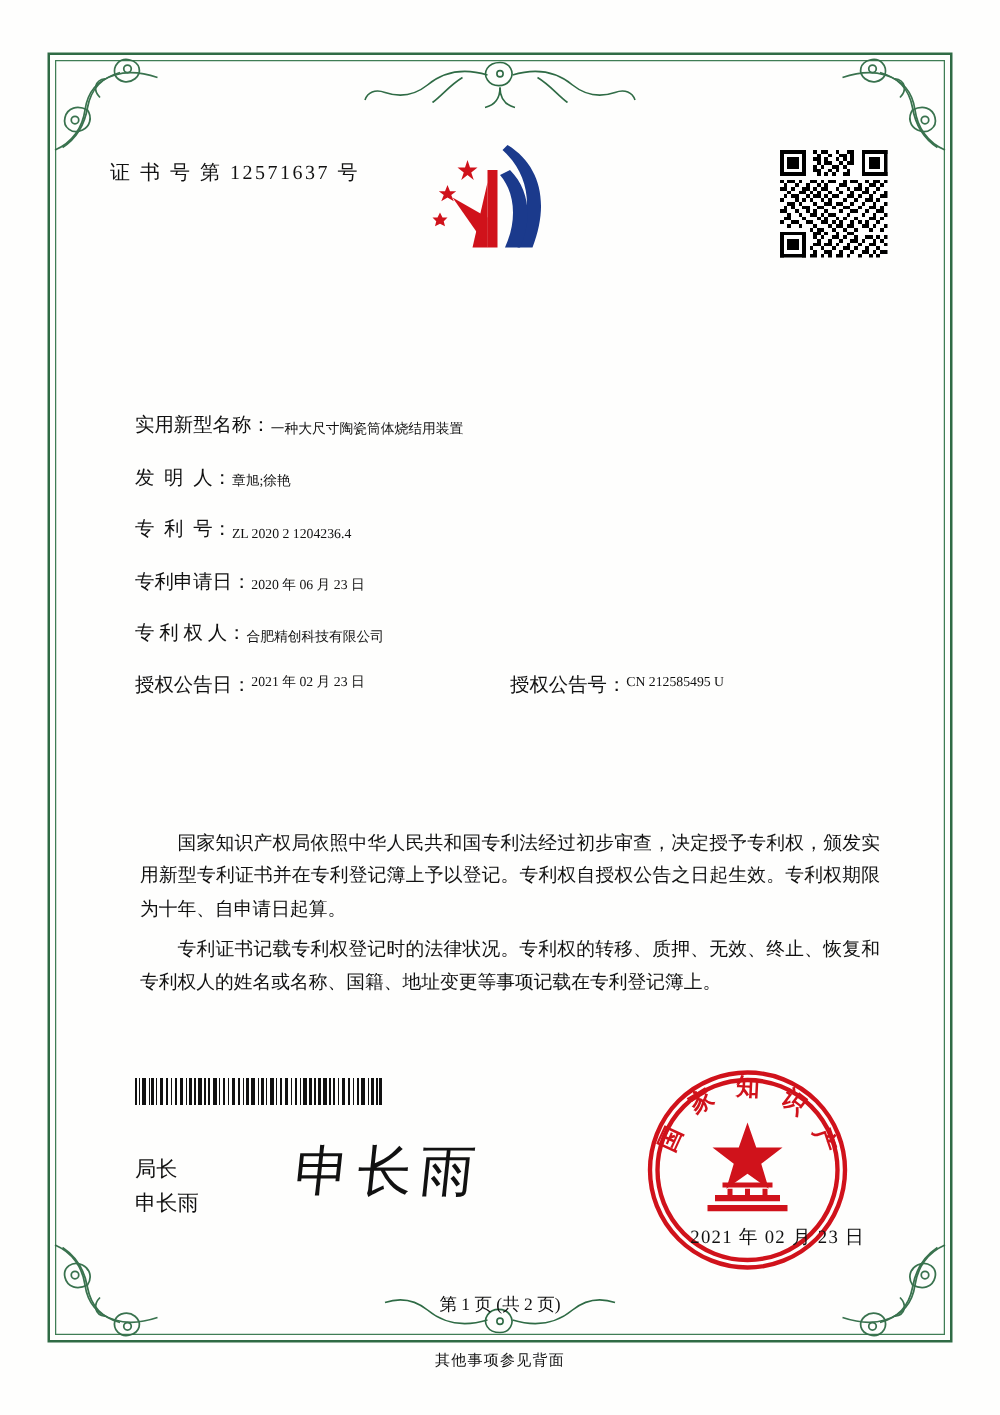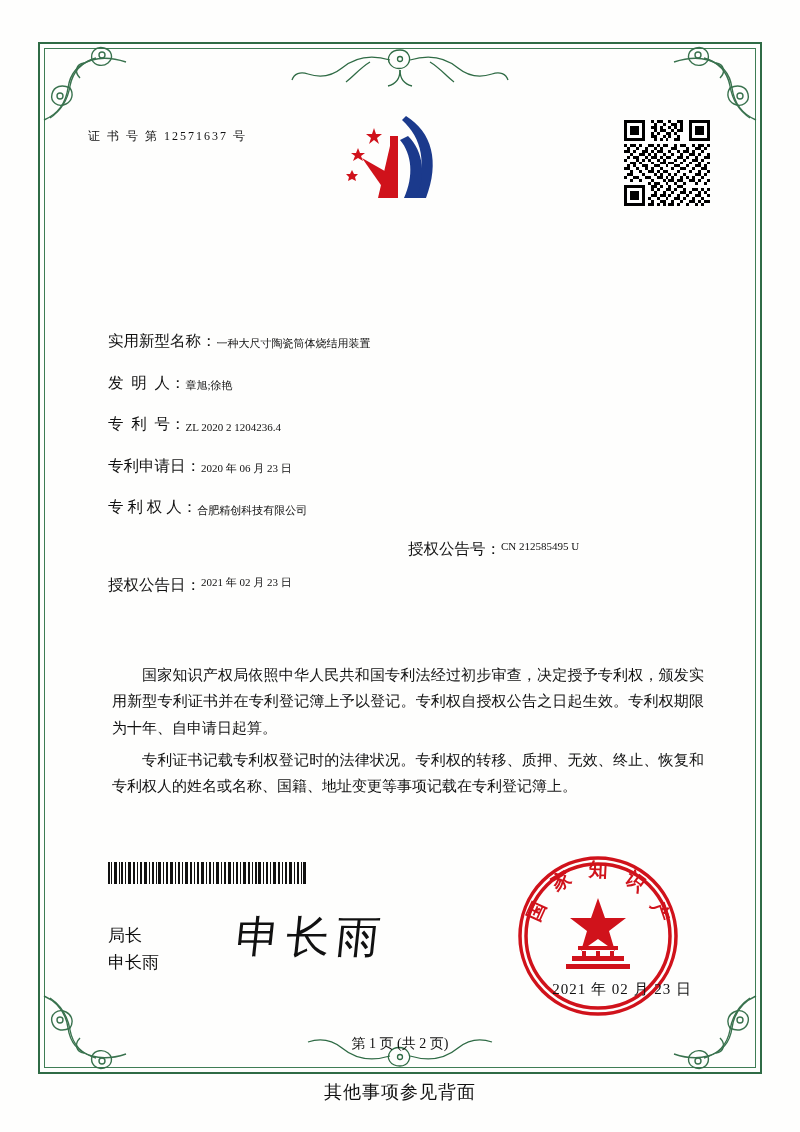--- a/index.html
+++ b/index.html
@@ -74,21 +74,21 @@
     height: 44px;
     color: #2f6b45;
   }
   .bottom-ornament svg { width: 100%; height: 100%; display: block; }
 
   
   .cert-no {
     position: absolute;
     left: 88px;
     top: 128px;
-    font-size: 12px;
+    font-size: 16px;
     letter-spacing: 2px;
     font-family: "Liberation Serif", "DejaVu Serif", serif;
   }
 
   
   .logo {
     position: absolute;
     left: 340px;
     top: 110px;
     width: 120px;
@@ -145,21 +145,21 @@
   .field-value .second-line {
     display: block;
     margin-top: 9px;
   }
 
   .two-col {
     display: flex;
     align-items: flex-start;
     margin-bottom: 20px;
   }
-  .two-col .col-a { width: 300px; display:flex;margin-top:36px; }
+  .two-col .col-a { width: 300px; display:flex; }
   .two-col .col-b { display:flex; }
 
   
   .para-wrap {
     position: absolute;
     left: 108px;
     right: 96px;
     top: 662px;
     font-size: 15px;
     line-height: 1.75;
@@ -223,21 +223,21 @@
     left: 0; right: 0;
     top: 1035px;
     text-align: center;
     font-size: 14px;
   }
   .footnote {
     position: absolute;
     left: 0; right: 0;
     top: 1080px;
     text-align: center;
-    font-size: 18px;
+    font-size: 12px;
     letter-spacing: 1px;
   }
 </style>
 </head>
 <body>
 
 <div class="page">
 
   <div class="border-outer"></div>
   <div class="border-inner"></div>

